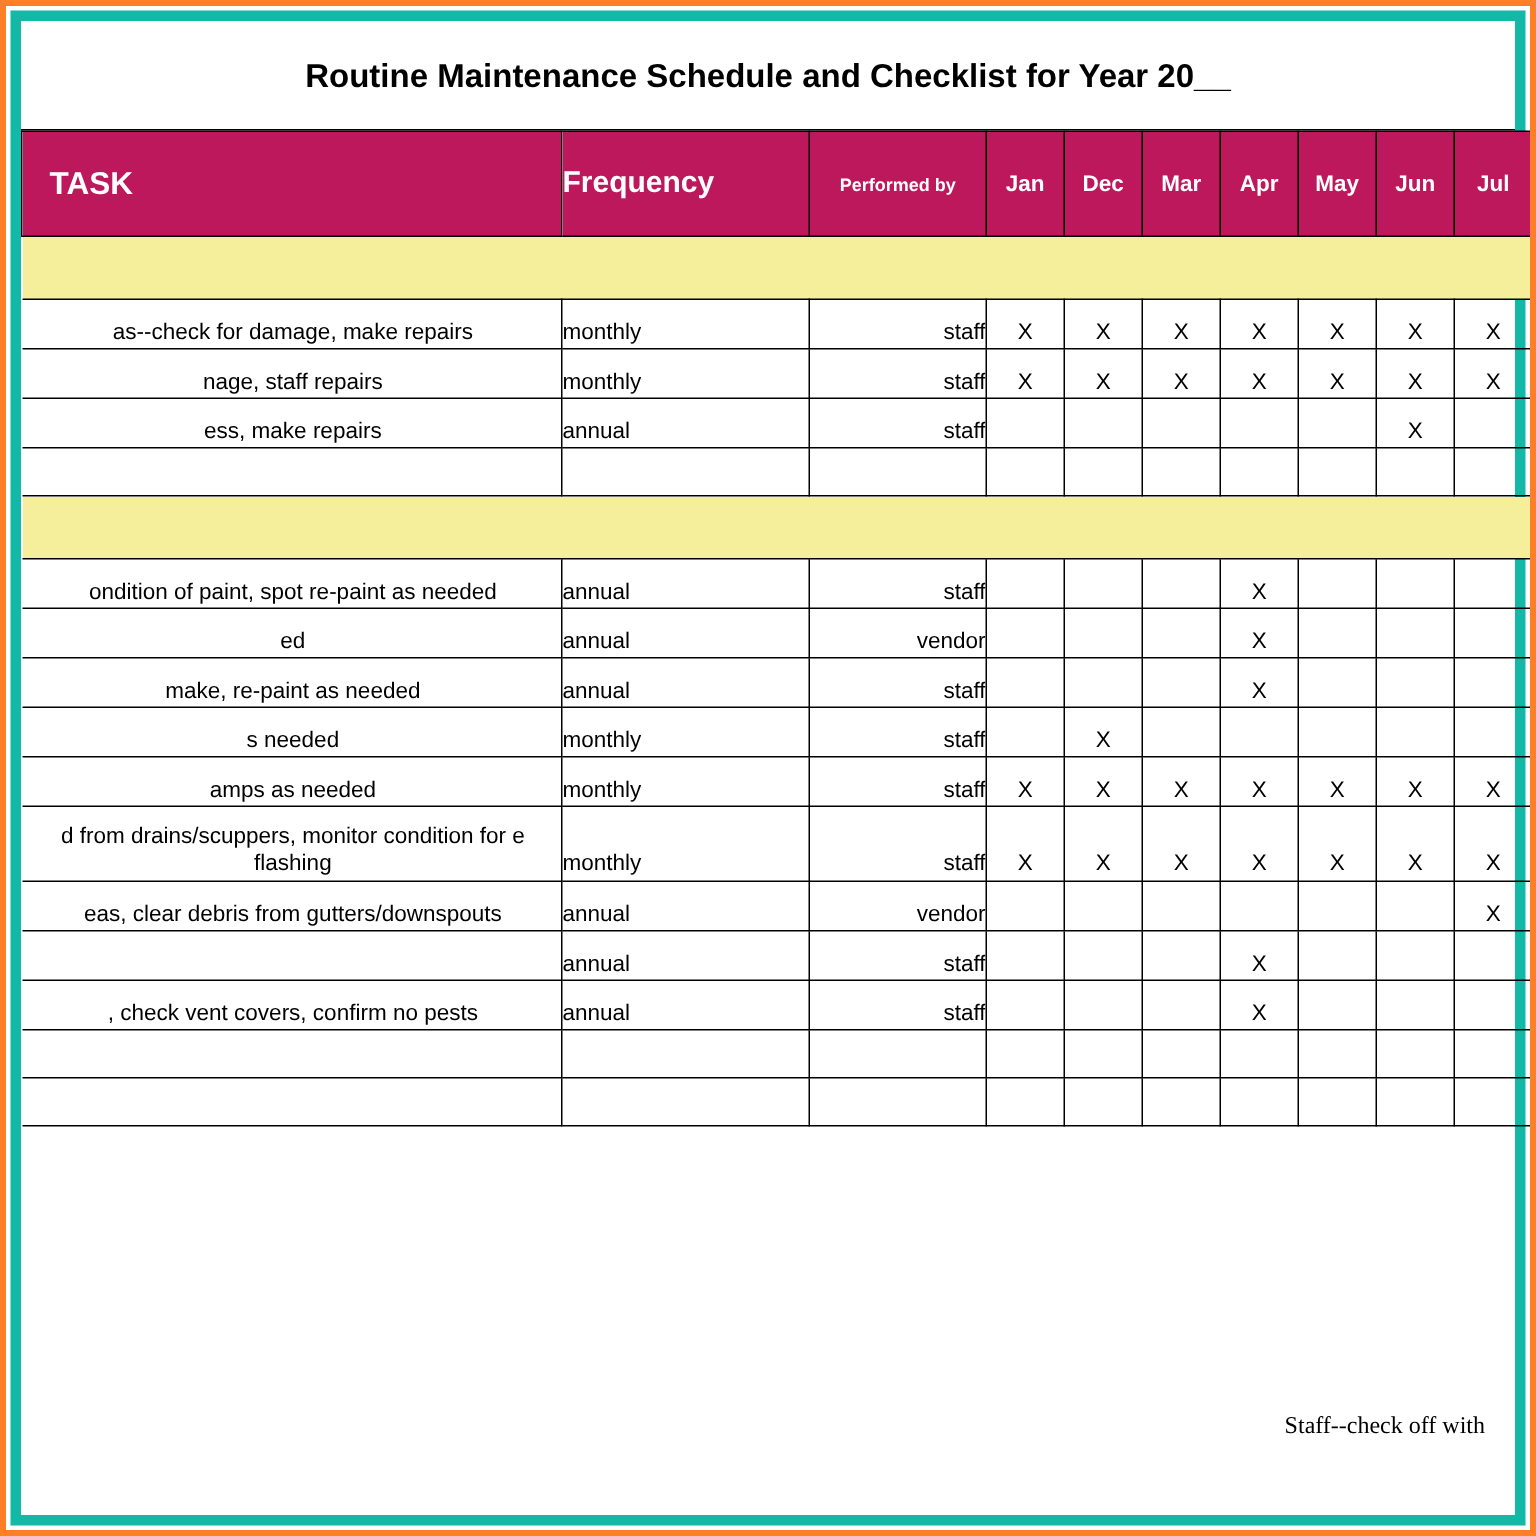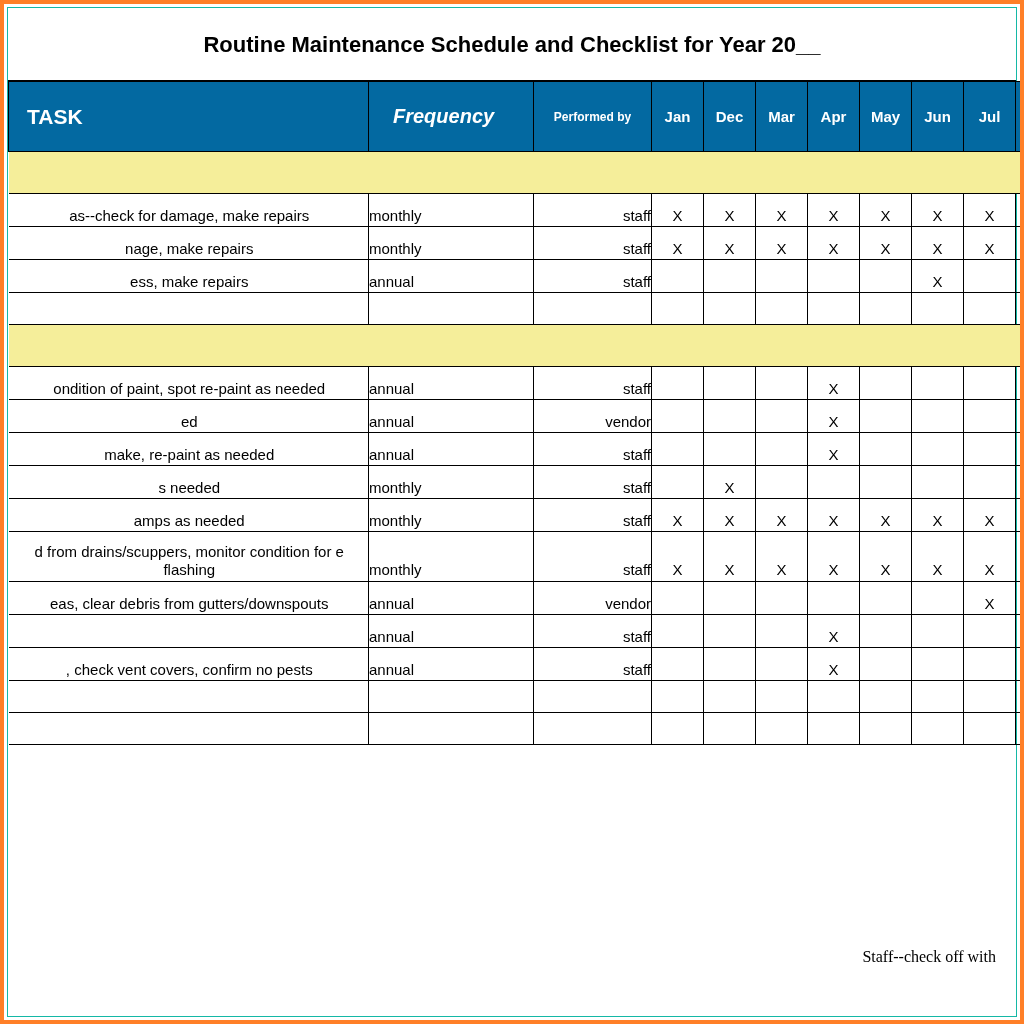--- a/index.html
+++ b/index.html
@@ -5,21 +5,21 @@
   * { box-sizing: border-box; margin: 0; padding: 0; }
   html, body { width: 1024px; height: 1024px; }
   body {
     background: #fff;
     font-family: Arial, Helvetica, sans-serif;
     border: 4px solid #ff7f27;
     position: relative;
     overflow: hidden;
   }
   .inner {
-    border: 1px solid #14b8a6;
+    border: 7px solid #14b8a6;
     margin: 3px;
     height: calc(100% - 6px);
     position: relative;
   }
   .title {
     text-align: center;
     font-weight: bold;
     font-size: 22px;
     padding: 24px 0 22px 0;
     color: #000;
@@ -30,28 +30,28 @@
     width: 100%;
     table-layout: fixed;
   }
   th, td {
     border: 1px solid #000;
     font-size: 15px;
     overflow: hidden;
     white-space: nowrap;
   }
   th {
-    background: #0369a1;
+    background: #be185d;
     color: #fff;
     font-weight: bold;
     height: 70px;
     vertical-align: middle;
   }
   .task-head { width: 360px; text-align: left; padding-left: 18px; font-size: 21px; }
-  .freq-head { width: 165px; text-align: left; padding-left: 24px; font-size: 20px; font-style: italic; }
+  .freq-head { width: 165px; text-align: left; padding-left: 0; font-size: 20px; }
   .perf-head { width: 118px; font-size: 12px; }
   .m-head { width: 52px; font-size: 15px; text-align: center; }
   .m-head.last { width: 24px; }
   .section-row td {
     background: #f5ee9a;
     height: 42px;
     border-left: 1px solid #000;
     border-right: 1px solid #000;
     border-top: 1px solid #000;
     border-bottom: 1px solid #000;
@@ -126,21 +126,21 @@
           <td class="m">X</td>
           <td class="m">X</td>
           <td class="m">X</td>
           <td class="m">X</td>
           <td class="m">X</td>
           <td class="m">X</td>
           <td class="m">X</td>
           <td class="m"></td>
         </tr>
         <tr class="data">
-          <td class="task">nage, make repairs</td>
+          <td class="task">nage, staff repairs</td>
           <td class="freq">monthly</td>
           <td class="perf">staff</td>
           <td class="m">X</td>
           <td class="m">X</td>
           <td class="m">X</td>
           <td class="m">X</td>
           <td class="m">X</td>
           <td class="m">X</td>
           <td class="m">X</td>
           <td class="m"></td>

